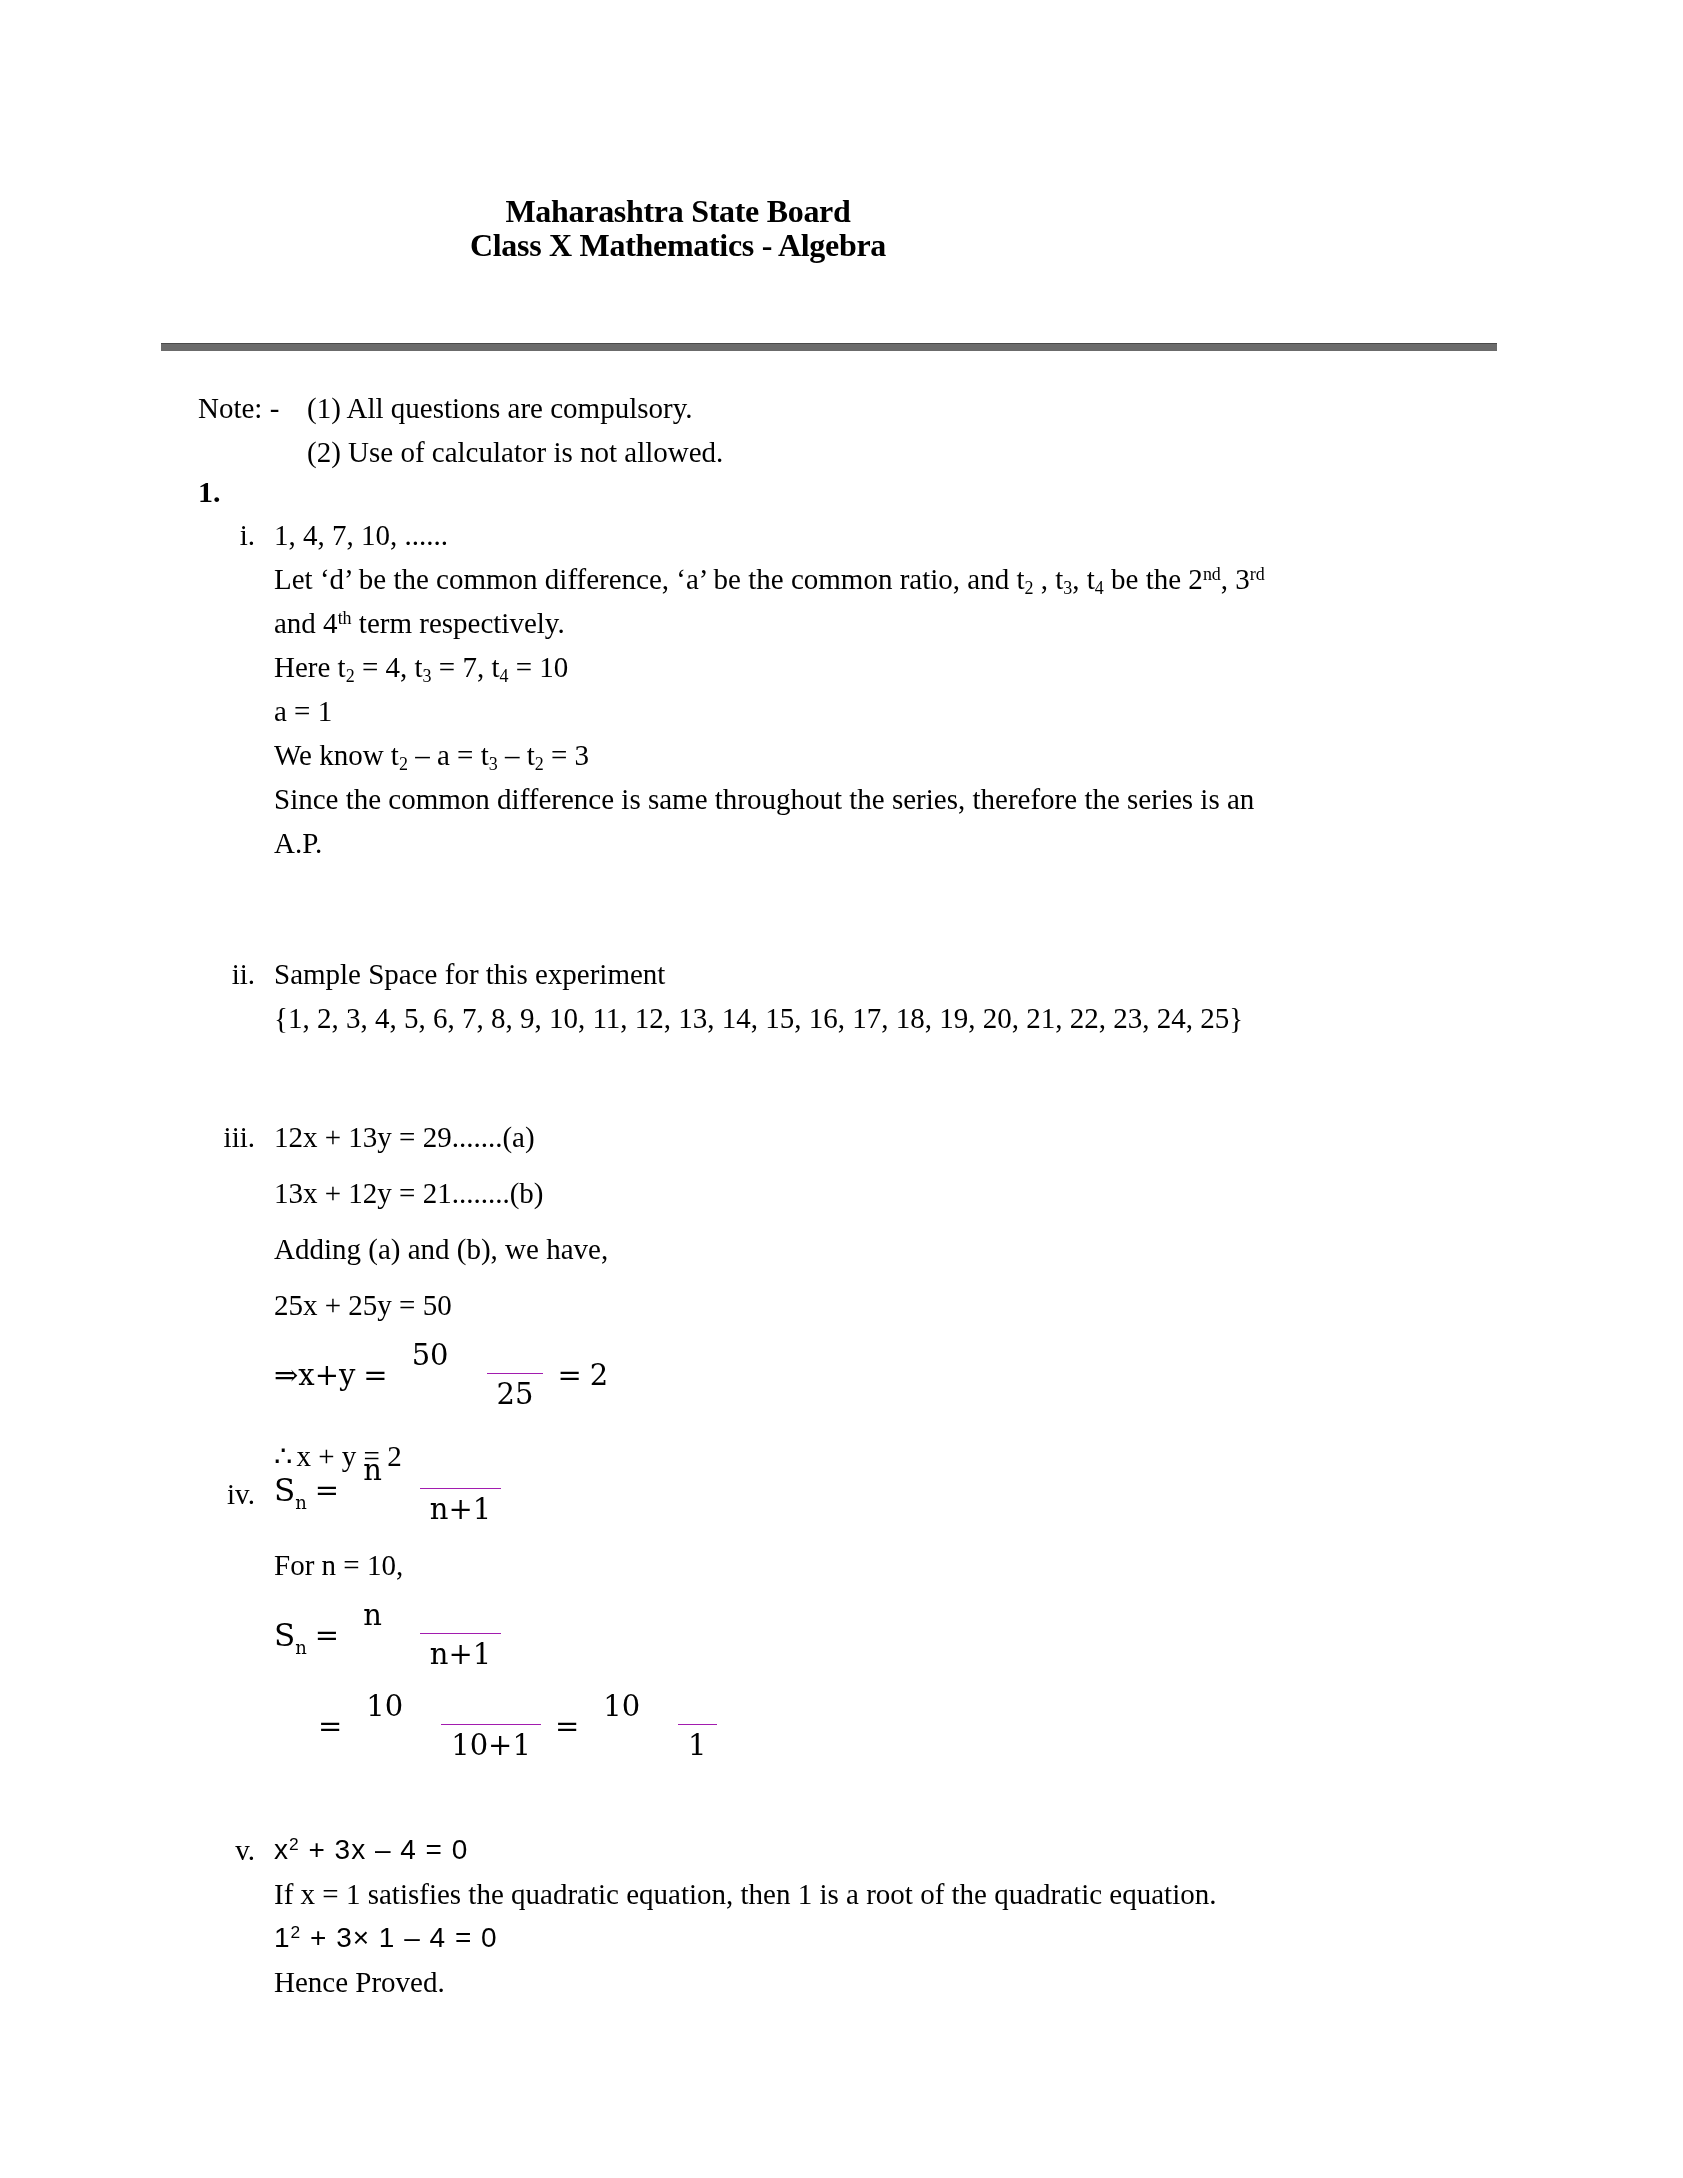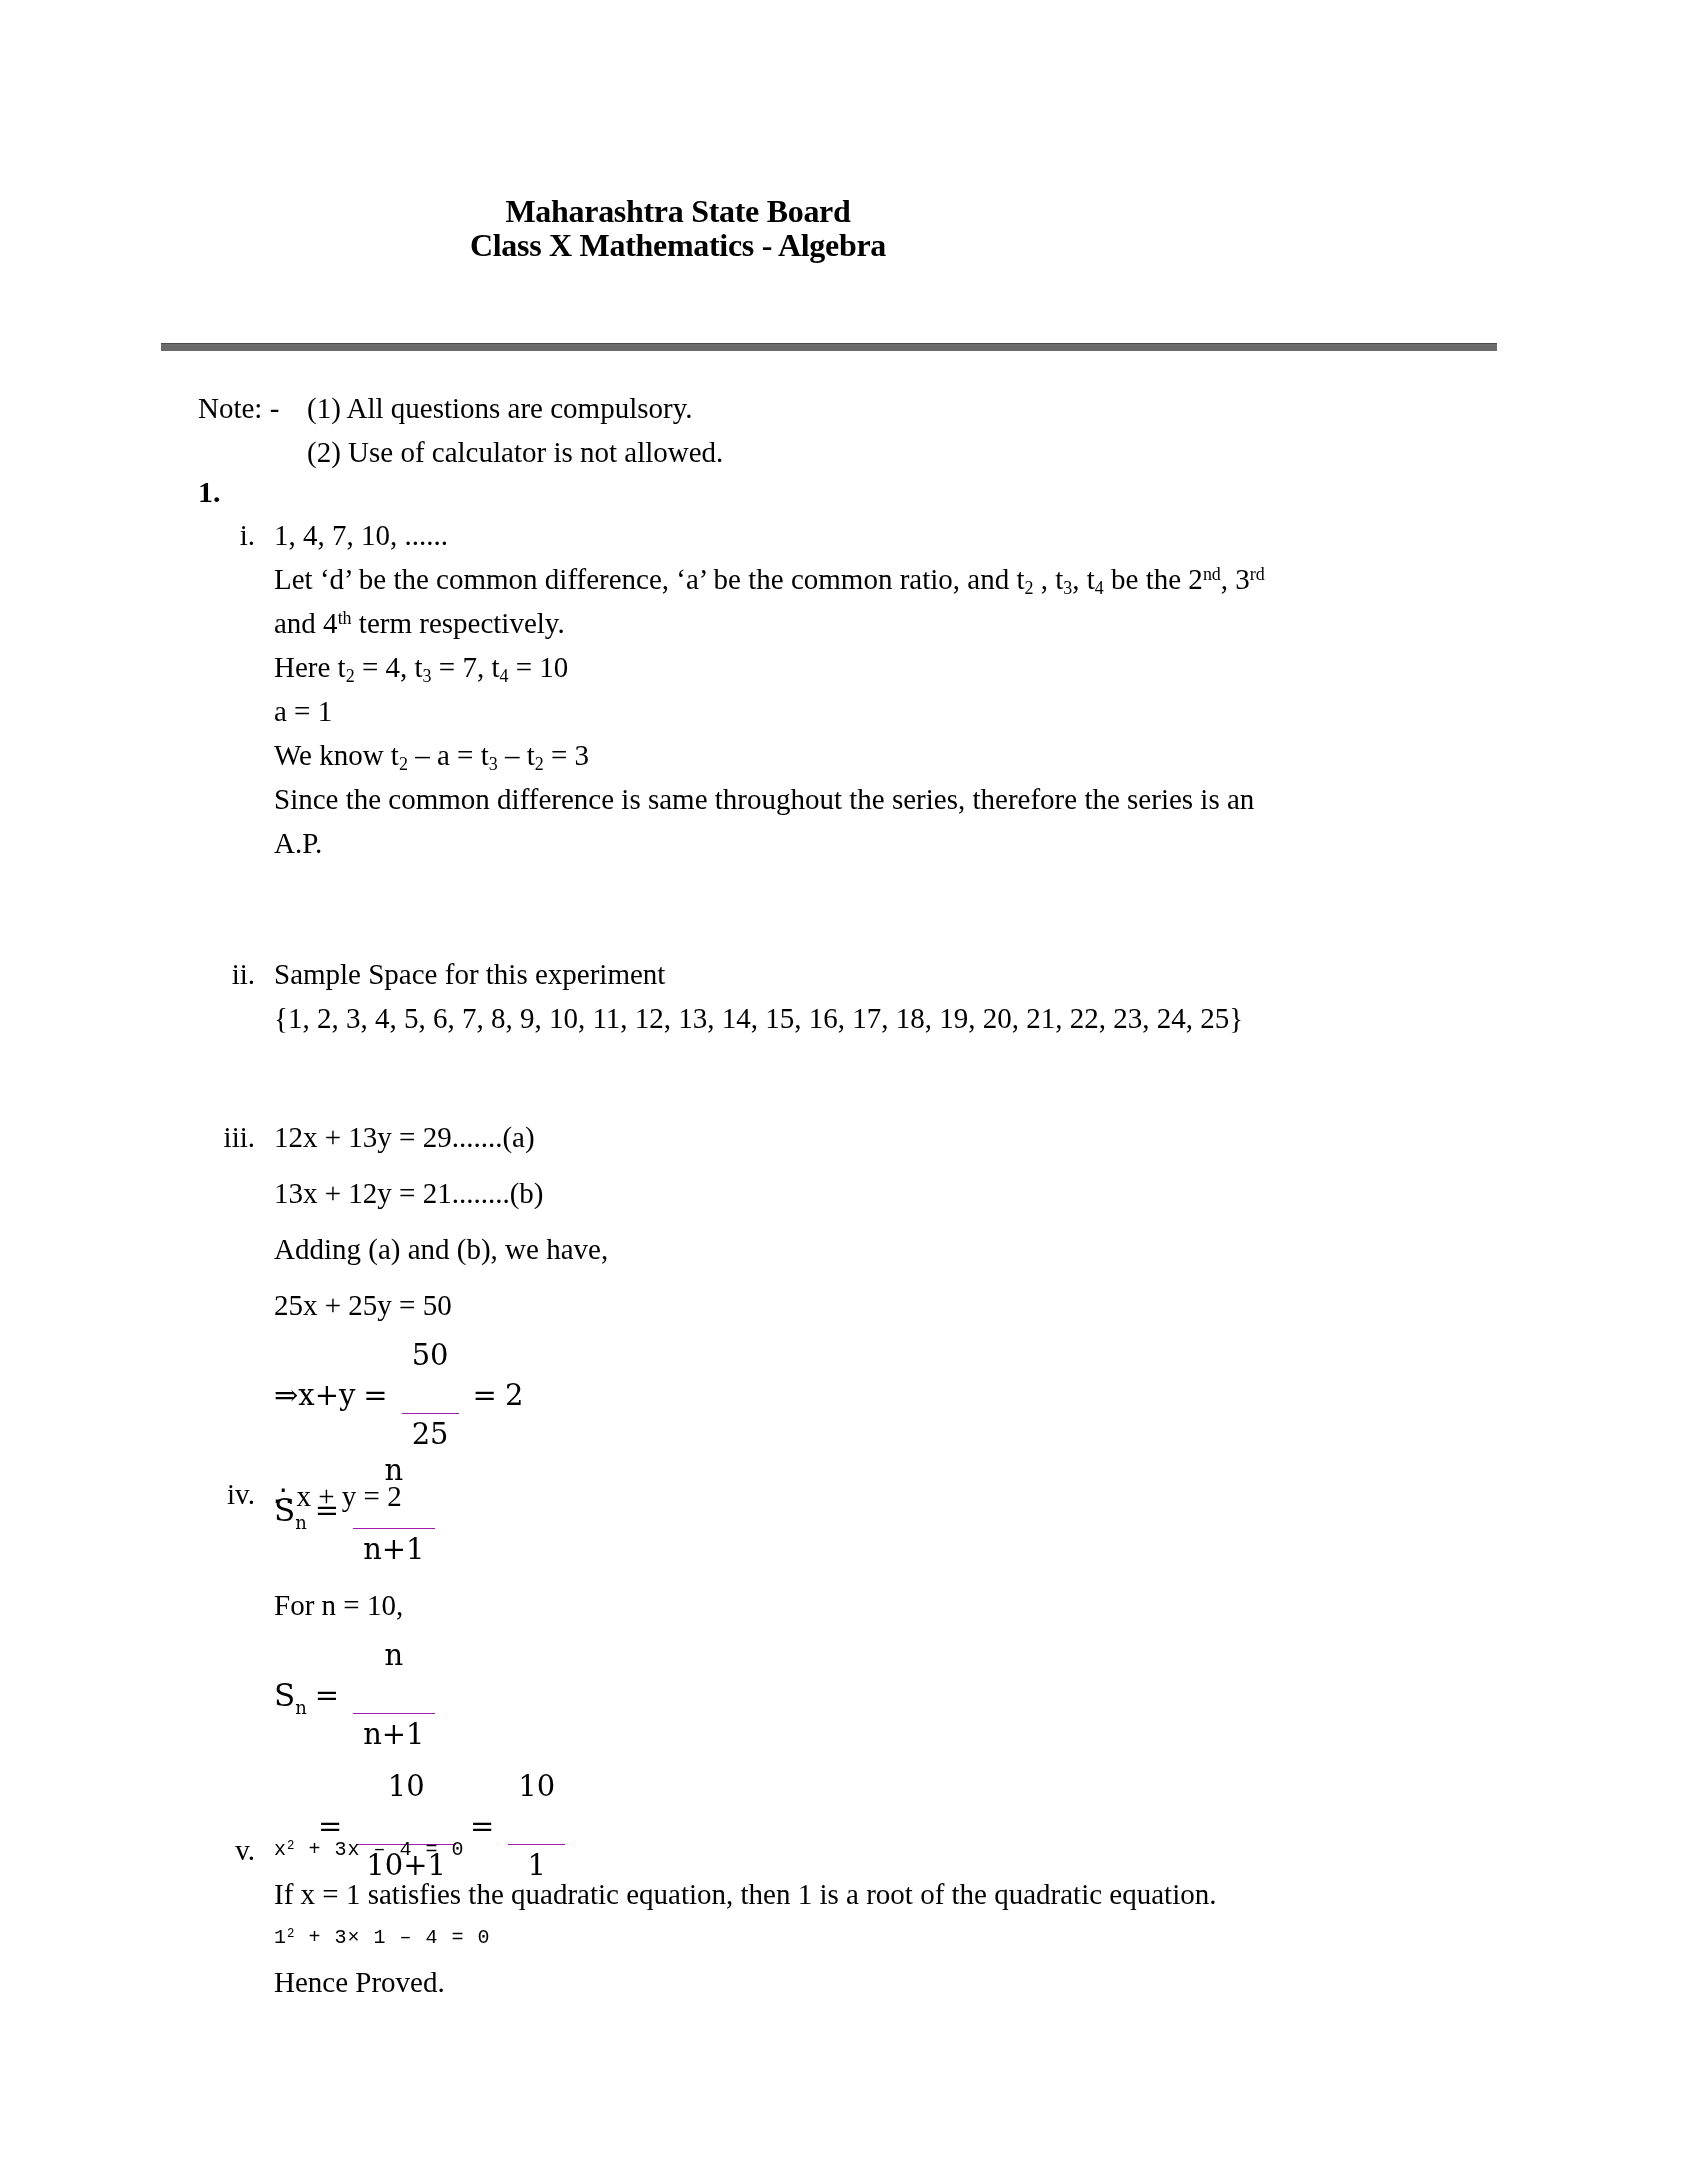--- a/index.html
+++ b/index.html
@@ -27,27 +27,27 @@
   .ln { line-height:44px; white-space:nowrap; }
   .ln.wrapok { white-space:normal; }
   sub, sup { line-height:0; font-size:0.62em; }
   sub { vertical-align:-0.28em; }
   sup { vertical-align:0.5em; }
   
   .eqln { line-height:56px; white-space:nowrap; }
   
   .mrow { font-family:"DejaVu Serif", serif; font-size:29px; white-space:nowrap;
           display:flex; align-items:center; }
-  .frac { display:inline-flex; flex-direction:column; text-align:center; vertical-align:middle; margin:0 6px; }
+  .frac { display:inline-flex; text-align:center; vertical-align:middle; margin:0 6px;gap:28px; }
   .frac .num, .frac .den { display:block; line-height:40px; padding:0 10px; }
   .frac .den { border-top:1px solid #a21caf;margin-top:38px; }
   .svar { font-size:31px; }
   .svar sub { font-size:0.58em; vertical-align:-0.45em; }
   .meq { margin:0 8px; }
-  .mathline { font-family:Liberation Mono, monospace; font-size:20px; letter-spacing:1px; }
+  .mathline { font-family:Liberation Sans, sans-serif; font-size:28px; letter-spacing:1px; }
   .therefore-row { line-height:44px; white-space:nowrap; }
   .tsym { margin-right:4px; }
 </style>
 </head>
 <body>
 
 <div class="page">
 
   <div class="title-block">
     <div class="title-line">Maharashtra State Board</div>

